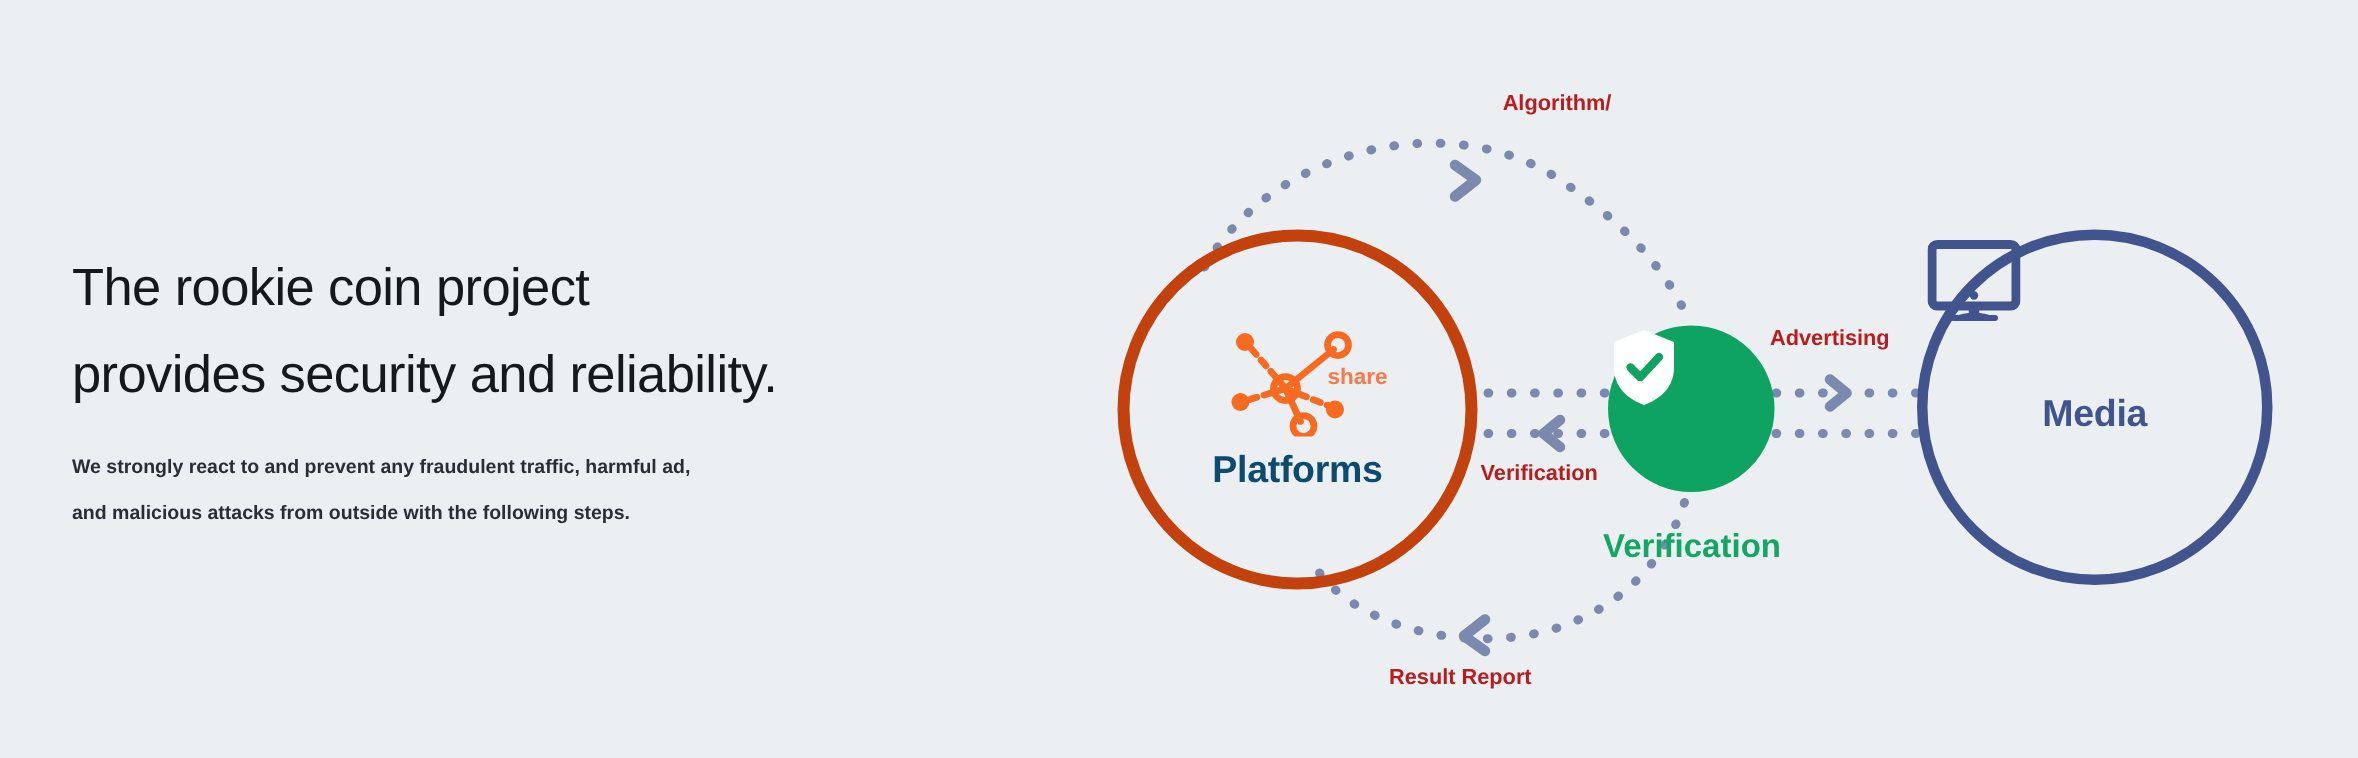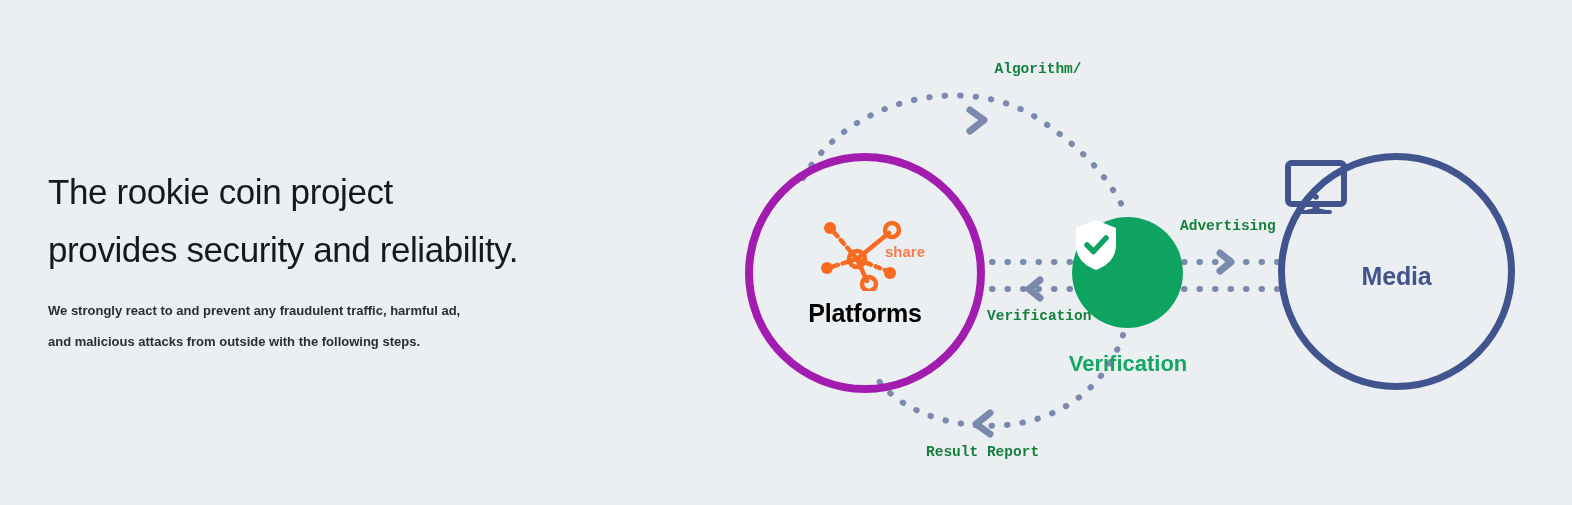--- a/index.html
+++ b/index.html
@@ -52,26 +52,26 @@
     display:flex;
     flex-direction:column;
     align-items:center;
     justify-content:center;
   }
 
   
   .platforms-node {
     left:45px; top:153px;
     width:240px; height:240px;
-    border:8px solid #a21caf;
+    border:8px solid #c2410c;
     background:transparent;
   }
   .platforms-label {
     font-size:25px; font-weight:700;
-    color:#000000;
+    color:#0c4a6e;
     margin-top:8px;
     letter-spacing:-0.2px;
     text-align:right;
   }
   .share-icon-wrap {
     position:relative;
     width:108px; height:72px;
   }
   .share-word {
     position:absolute;
@@ -110,24 +110,23 @@
     color:#42548E;
     margin-top:10px;
     letter-spacing:-0.2px;
   }
 
   
   .edge-label {
     position:absolute;
     font-size:14.5px;
     font-weight:700;
-    color:#15803d;
+    color:#b91c1c;
     white-space:nowrap;
     line-height:22px;
-    font-family:Liberation Mono, monospace;
   }
   .label-algorithm {
     left:213px; top:58px;
     width:250px;
     text-align:center;
   }
   .label-algorithm .al-line { display:block; }
   .label-advertising { left:480px; top:215px; }
   .label-verification { left:287px; top:305px; }
   .label-result { left:226px; top:441px; width:210px; }

